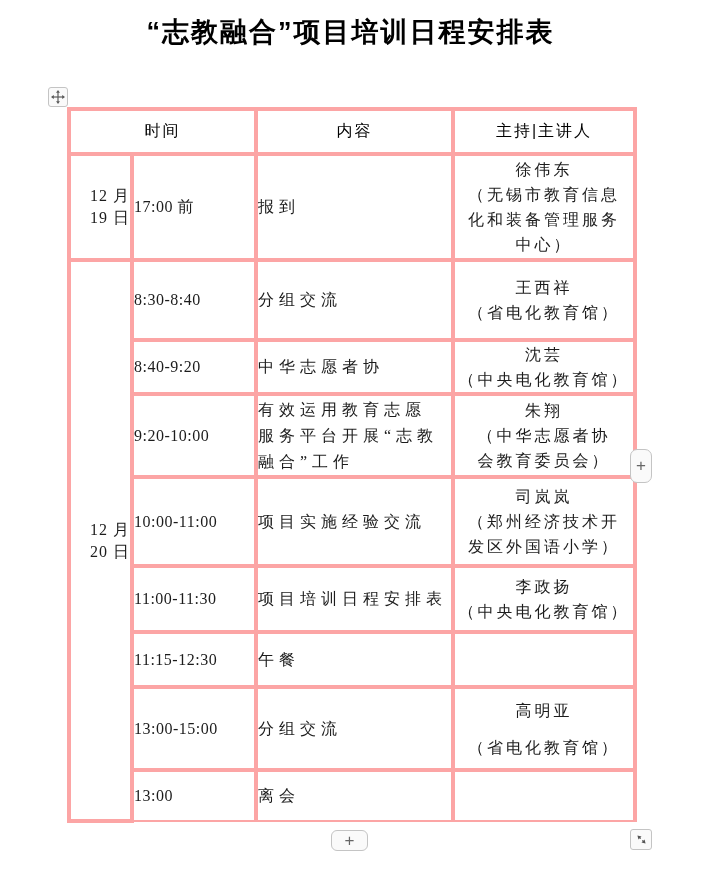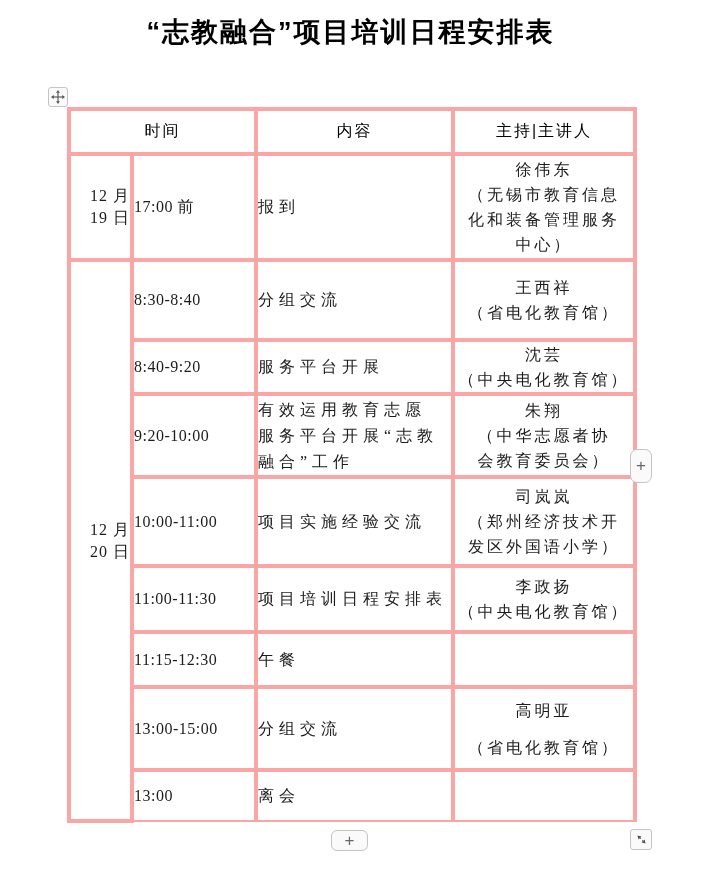--- a/index.html
+++ b/index.html
@@ -97,21 +97,21 @@
         <td class="time">8:30-8:40</td>
         <td class="cont">分组交流</td>
         <td class="spkr">
           <div class="spkr-name">王西祥</div>
           <div class="spkr-org">（省电化教育馆）</div>
         </td>
       </tr>
 
       <tr class="r3">
         <td class="time">8:40-9:20</td>
-        <td class="cont">服务平台开展</td>
+        <td class="cont">中华志愿者协</td>
         <td class="spkr">
           <div class="spkr-name">沈芸</div>
           <div class="spkr-org">（中央电化教育馆）</div>
         </td>
       </tr>
 
       <tr class="r4">
         <td class="time">9:20-10:00</td>
         <td class="cont">有效运用教育志愿
 服务平台开展“志教

